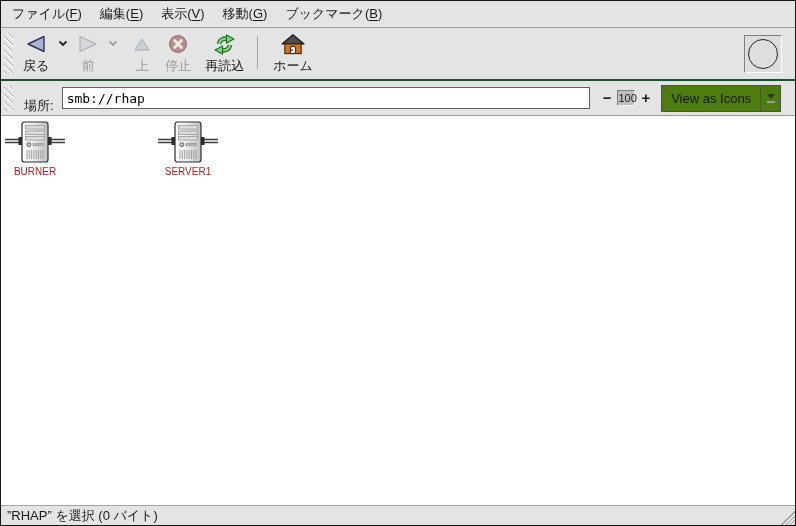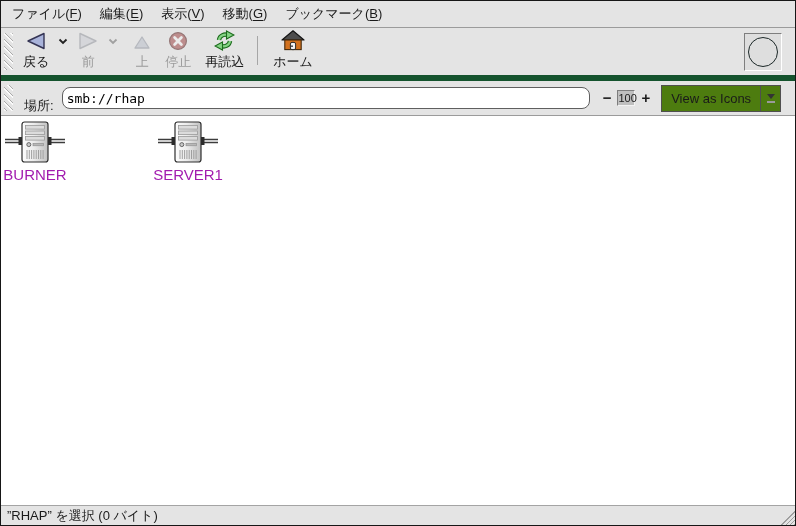--- a/index.html
+++ b/index.html
@@ -23,21 +23,21 @@
     border-bottom:1px solid #9b9b9b;
   }
   .menu-item { padding:4px 9px; cursor:default; white-space:nowrap; }
   .menu-item .mn { text-decoration:underline; text-underline-offset:2px; }
 
   
   .toolbar {
     height:53px; flex:0 0 53px;
     display:flex; align-items:stretch;
     background:#e4e4e4;
-    border-bottom:6px solid #14532d;
+    border-bottom:2px solid #14532d;
     padding:2px 4px 2px 0;
   }
   .grip {
     width:9px; margin:3px 3px 3px 3px;
     background:repeating-linear-gradient(45deg,#fafafa 0 1.5px,#aaaaaa 1.5px 2.5px,#e4e4e4 2.5px 5px);
     border-radius:1px;
   }
   .tb-btn {
     display:flex; flex-direction:column; align-items:center; justify-content:flex-end;
     padding:3px 7px 4px; gap:3px;
@@ -72,21 +72,21 @@
     padding-right:8px;
   }
   .loc-label { margin:16px 8px 0 8px; white-space:nowrap; }
   .loc-input {
     width:528px; height:22px;
     font-family:"DejaVu Sans Mono","Liberation Mono",monospace;
     font-size:13px;
     padding:0 4px;
     background:#ffffff;
     border:1px solid #5f5f5f;
-    border-radius:8px;
+    border-radius:0;
     outline:none;
   }
   .zoom-ctrls { display:flex; align-items:center; margin-left:13px; gap:6px; }
   .zoom-btn { font-weight:bold; font-size:15px; line-height:14px; cursor:default; }
   .zoom-level {
     width:18px; height:16px;
     background:#bfbfbf;
     border-top:1px solid #7d7d7d; border-left:1px solid #7d7d7d;
     border-bottom:1px solid #f2f2f2; border-right:1px solid #f2f2f2;
     font-size:11px; text-align:center; line-height:14px;
@@ -107,21 +107,21 @@
   .arr-bar { width:8px; height:2px; background:#9a9a9a; }
 
   
   .content { flex:1 1 auto; background:#ffffff; position:relative; }
   .icon-cell {
     position:absolute; top:5px; width:64px;
     display:flex; flex-direction:column; align-items:center;
   }
   .icon-cell.c0 { left:2px; }
   .icon-cell.c1 { left:155px; }
-  .icon-label { margin-top:3px; font-size:15px; color:#a21caf; white-space:nowrap; }
+  .icon-label { margin-top:3px; font-size:10px; color:#b91c1c; white-space:nowrap; }
 
   
   .statusbar {
     height:20px; flex:0 0 20px;
     background:#e4e4e4;
     border-top:1px solid #a4a4a4;
     display:flex; align-items:center;
     padding-left:6px;
     font-size:13px;
   }

